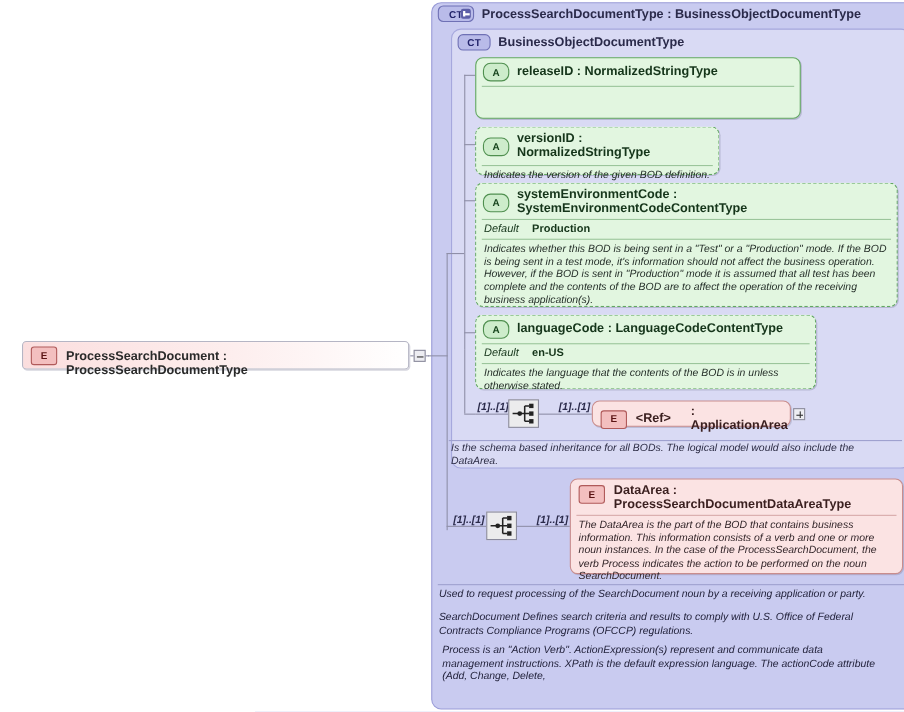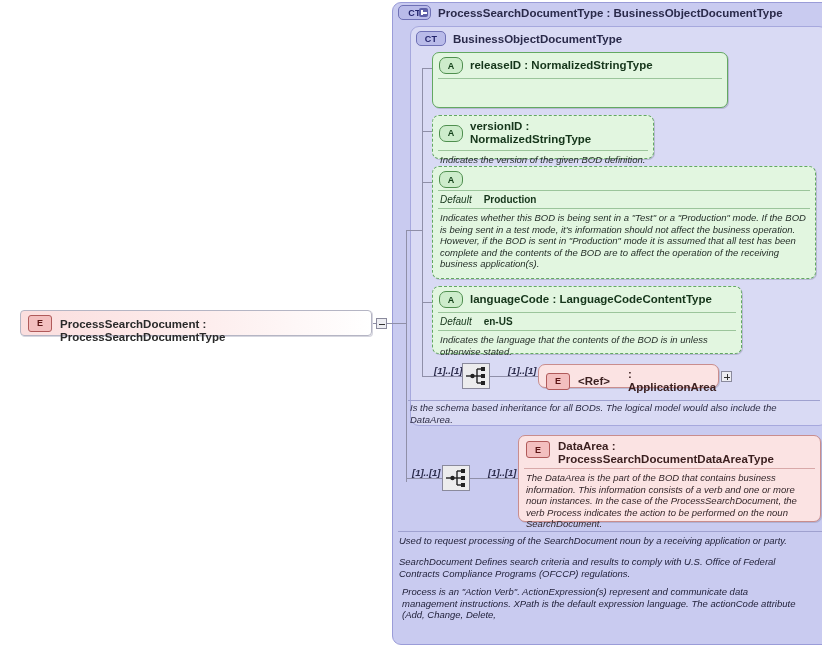--- a/index.html
+++ b/index.html
@@ -215,20 +215,21 @@
       <span class="badge-a">A</span>
       <span class="attr-name">versionID : NormalizedStringType</span>
     </div>
     <div class="attr-sep"></div>
     <div class="attr-doc">Indicates the version of the given BOD definition.</div>
   </div>
 
   <div class="attr optional" style="left:416px;top:166px;width:384px;height:113px;">
     <div class="attr-head" style="padding-bottom:2px;">
       <span class="badge-a">A</span>
+      <span class="attr-name" style="padding-right:4px;">systemEnvironmentCode : SystemEnvironmentCodeContentType</span>
     </div>
     <div class="attr-sep"></div>
     <div class="defrow">
       <span class="defkey">Default</span>
       <span class="defval">Production</span>
     </div>
     <div class="attr-sep"></div>
     <div class="attr-doc">Indicates whether this BOD is being sent in a "Test" or a "Production" mode. If the BOD is being sent in a test mode, it's information should not affect the business operation. However, if the BOD is sent in "Production" mode it is assumed that all test has been complete and the contents of the BOD are to affect the operation of the receiving business application(s).</div>
   </div>
 

